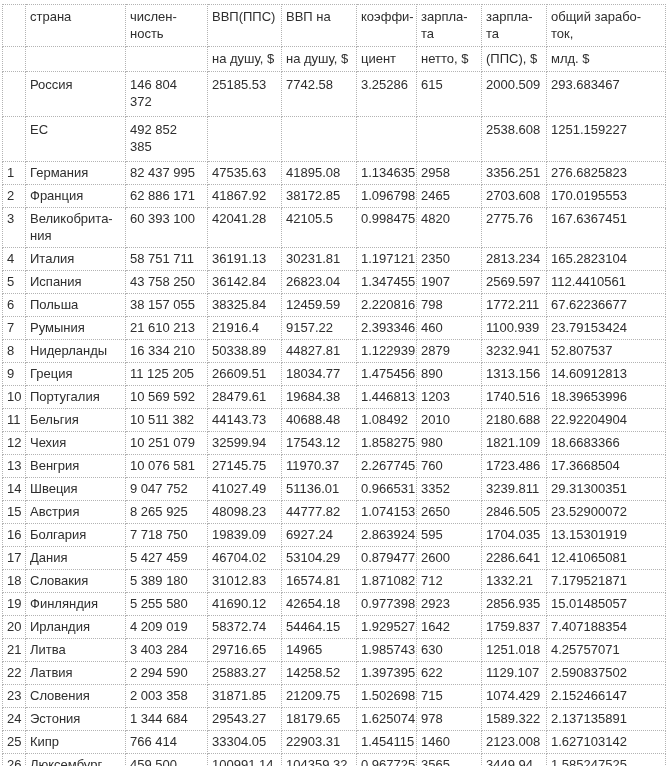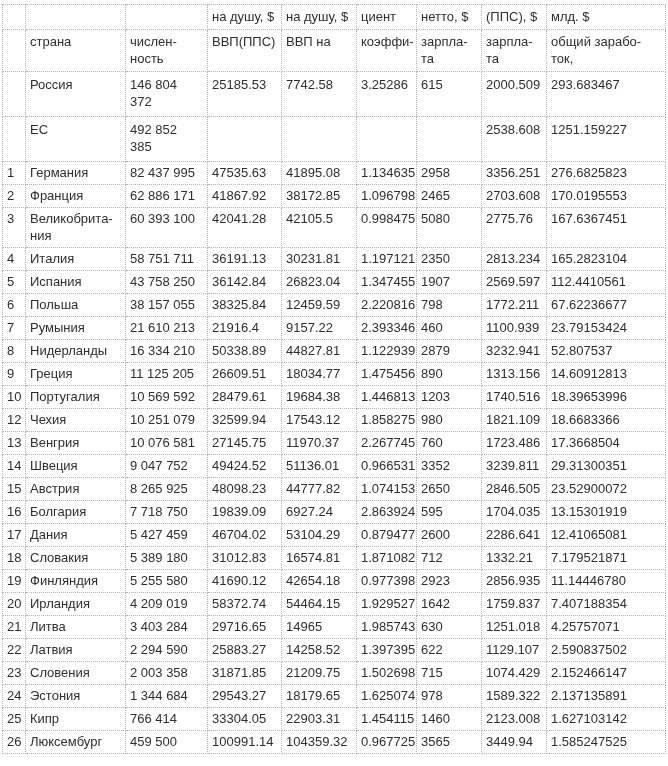--- a/index.html
+++ b/index.html
@@ -53,44 +53,44 @@
       <col style="width:74px">
       <col style="width:75px">
       <col style="width:60px">
       <col style="width:65px">
       <col style="width:65px">
       <col style="width:119px">
     </colgroup>
     <thead>
         <tr>
           <th></th>
-          <th></th>
-          <th></th>
-          <th>на душу, $</th>
-          <th>на душу, $</th>
-          <th>циент</th>
-          <th>нетто, $</th>
-          <th>(ППС), $</th>
-          <th>млд. $</th>
-        </tr>
-        <tr>
-          <th></th>
           <th>страна</th>
           <th>числен-
 ность</th>
           <th>ВВП(ППС)</th>
           <th>ВВП на</th>
           <th>коэффи-</th>
           <th>зарпла-
 та</th>
           <th>зарпла-
 та</th>
           <th>общий зарабо-
 ток,</th>
         </tr>
+        <tr>
+          <th></th>
+          <th></th>
+          <th></th>
+          <th>на душу, $</th>
+          <th>на душу, $</th>
+          <th>циент</th>
+          <th>нетто, $</th>
+          <th>(ППС), $</th>
+          <th>млд. $</th>
+        </tr>
       </thead>
     <tbody>
         <tr class="special-row">
           <td></td>
           <td>Россия</td>
           <td>146 804
 372</td>
           <td>25185.53</td>
           <td>7742.58</td>
           <td>3.25286</td>
@@ -133,21 +133,21 @@
           <td>170.0195553</td>
         </tr>
         <tr>
           <td>3</td>
           <td>Великобрита-
 ния</td>
           <td>60 393 100</td>
           <td>42041.28</td>
           <td>42105.5</td>
           <td>0.998475</td>
-          <td>5080</td>
+          <td>4820</td>
           <td>2775.76</td>
           <td>167.6367451</td>
         </tr>
         <tr>
           <td>4</td>
           <td>Италия</td>
           <td>58 751 711</td>
           <td>36191.13</td>
           <td>30231.81</td>
           <td>1.197121</td>
@@ -215,20 +215,31 @@
           <td>Португалия</td>
           <td>10 569 592</td>
           <td>28479.61</td>
           <td>19684.38</td>
           <td>1.446813</td>
           <td>1203</td>
           <td>1740.516</td>
           <td>18.39653996</td>
         </tr>
         <tr>
+          <td>11</td>
+          <td>Бельгия</td>
+          <td>10 511 382</td>
+          <td>44143.73</td>
+          <td>40688.48</td>
+          <td>1.08492</td>
+          <td>2010</td>
+          <td>2180.688</td>
+          <td>22.92204904</td>
+        </tr>
+        <tr>
           <td>12</td>
           <td>Чехия</td>
           <td>10 251 079</td>
           <td>32599.94</td>
           <td>17543.12</td>
           <td>1.858275</td>
           <td>980</td>
           <td>1821.109</td>
           <td>18.6683366</td>
         </tr>
@@ -240,21 +251,21 @@
           <td>11970.37</td>
           <td>2.267745</td>
           <td>760</td>
           <td>1723.486</td>
           <td>17.3668504</td>
         </tr>
         <tr>
           <td>14</td>
           <td>Швеция</td>
           <td>9 047 752</td>
-          <td>49424.52</td>
+          <td>41027.49</td>
           <td>51136.01</td>
           <td>0.966531</td>
           <td>3352</td>
           <td>3239.811</td>
           <td>29.31300351</td>
         </tr>
         <tr>
           <td>15</td>
           <td>Австрия</td>
           <td>8 265 925</td>
@@ -300,21 +311,21 @@
         </tr>
         <tr>
           <td>19</td>
           <td>Финляндия</td>
           <td>5 255 580</td>
           <td>41690.12</td>
           <td>42654.18</td>
           <td>0.977398</td>
           <td>2923</td>
           <td>2856.935</td>
-          <td>11.14446780</td>
+          <td>15.01485057</td>
         </tr>
         <tr>
           <td>20</td>
           <td>Ирландия</td>
           <td>4 209 019</td>
           <td>58372.74</td>
           <td>54464.15</td>
           <td>1.929527</td>
           <td>1642</td>
           <td>1759.837</td>

